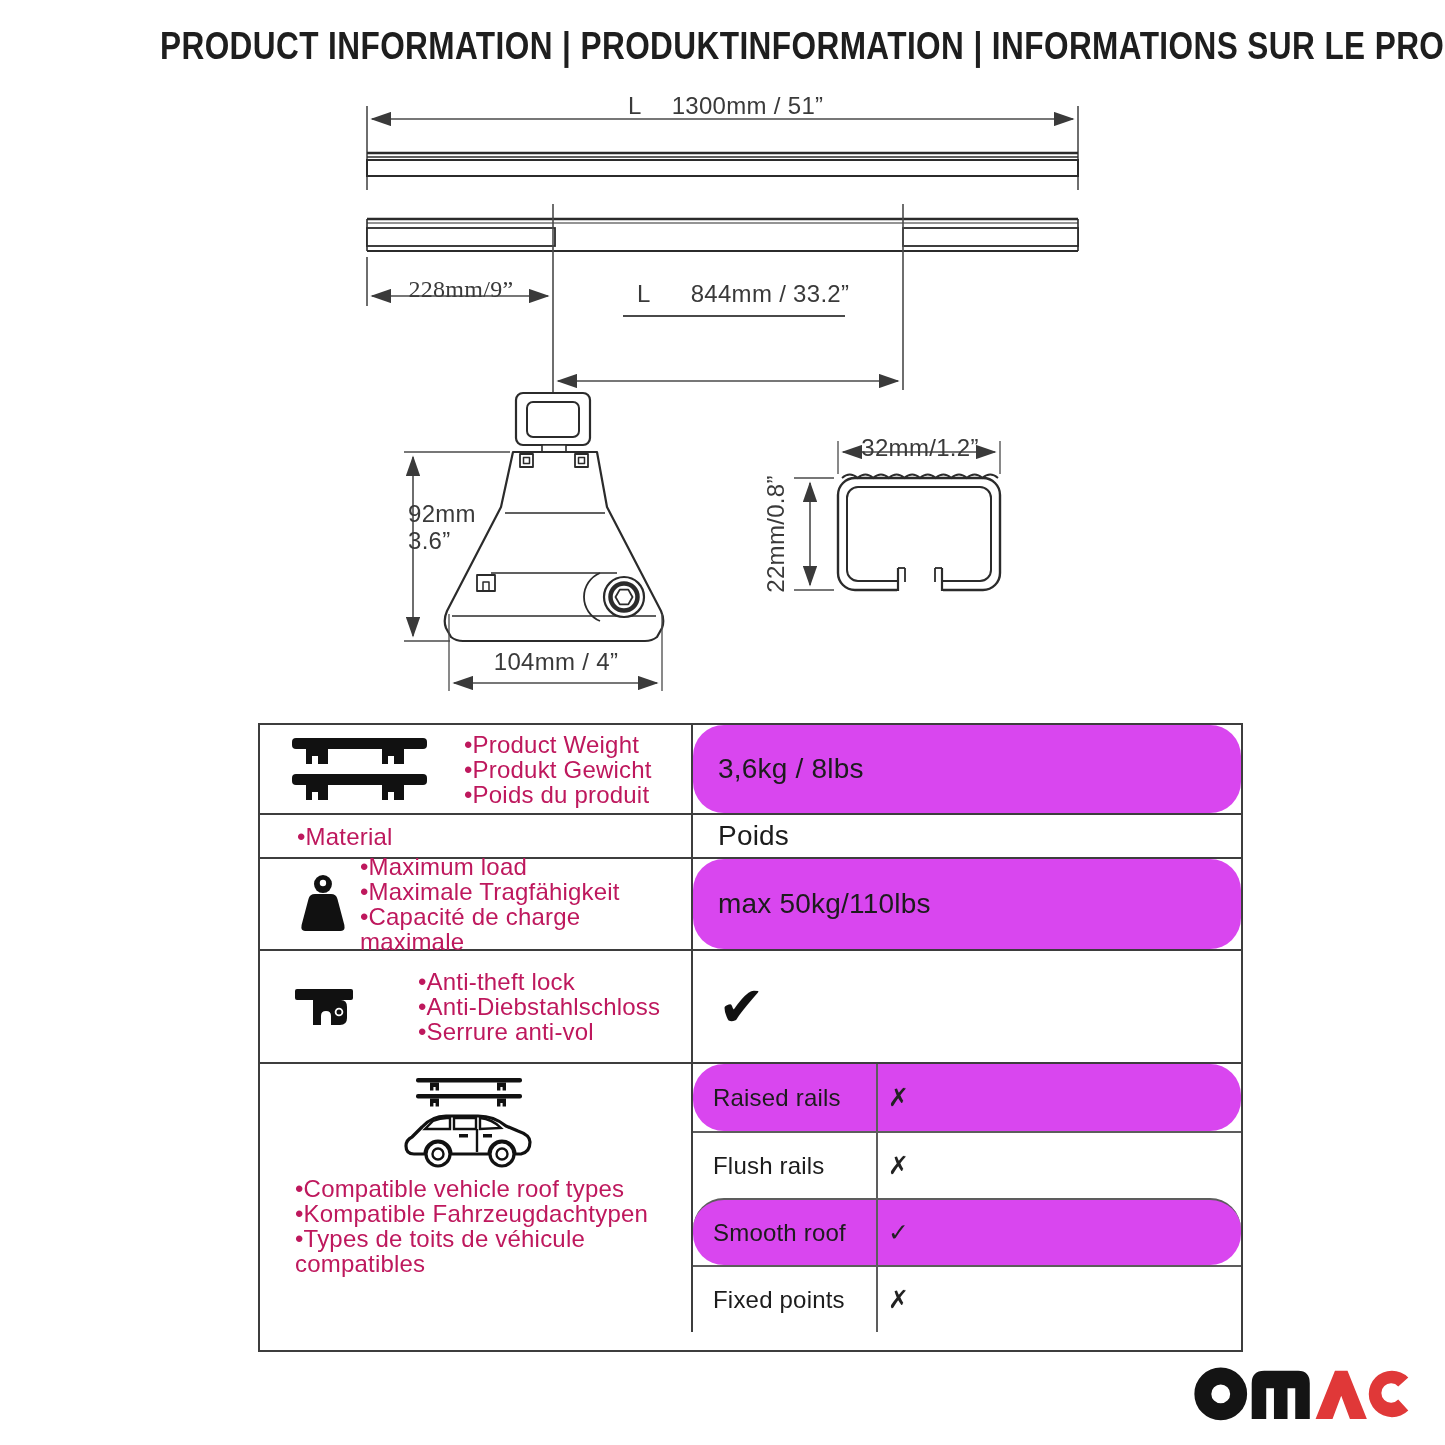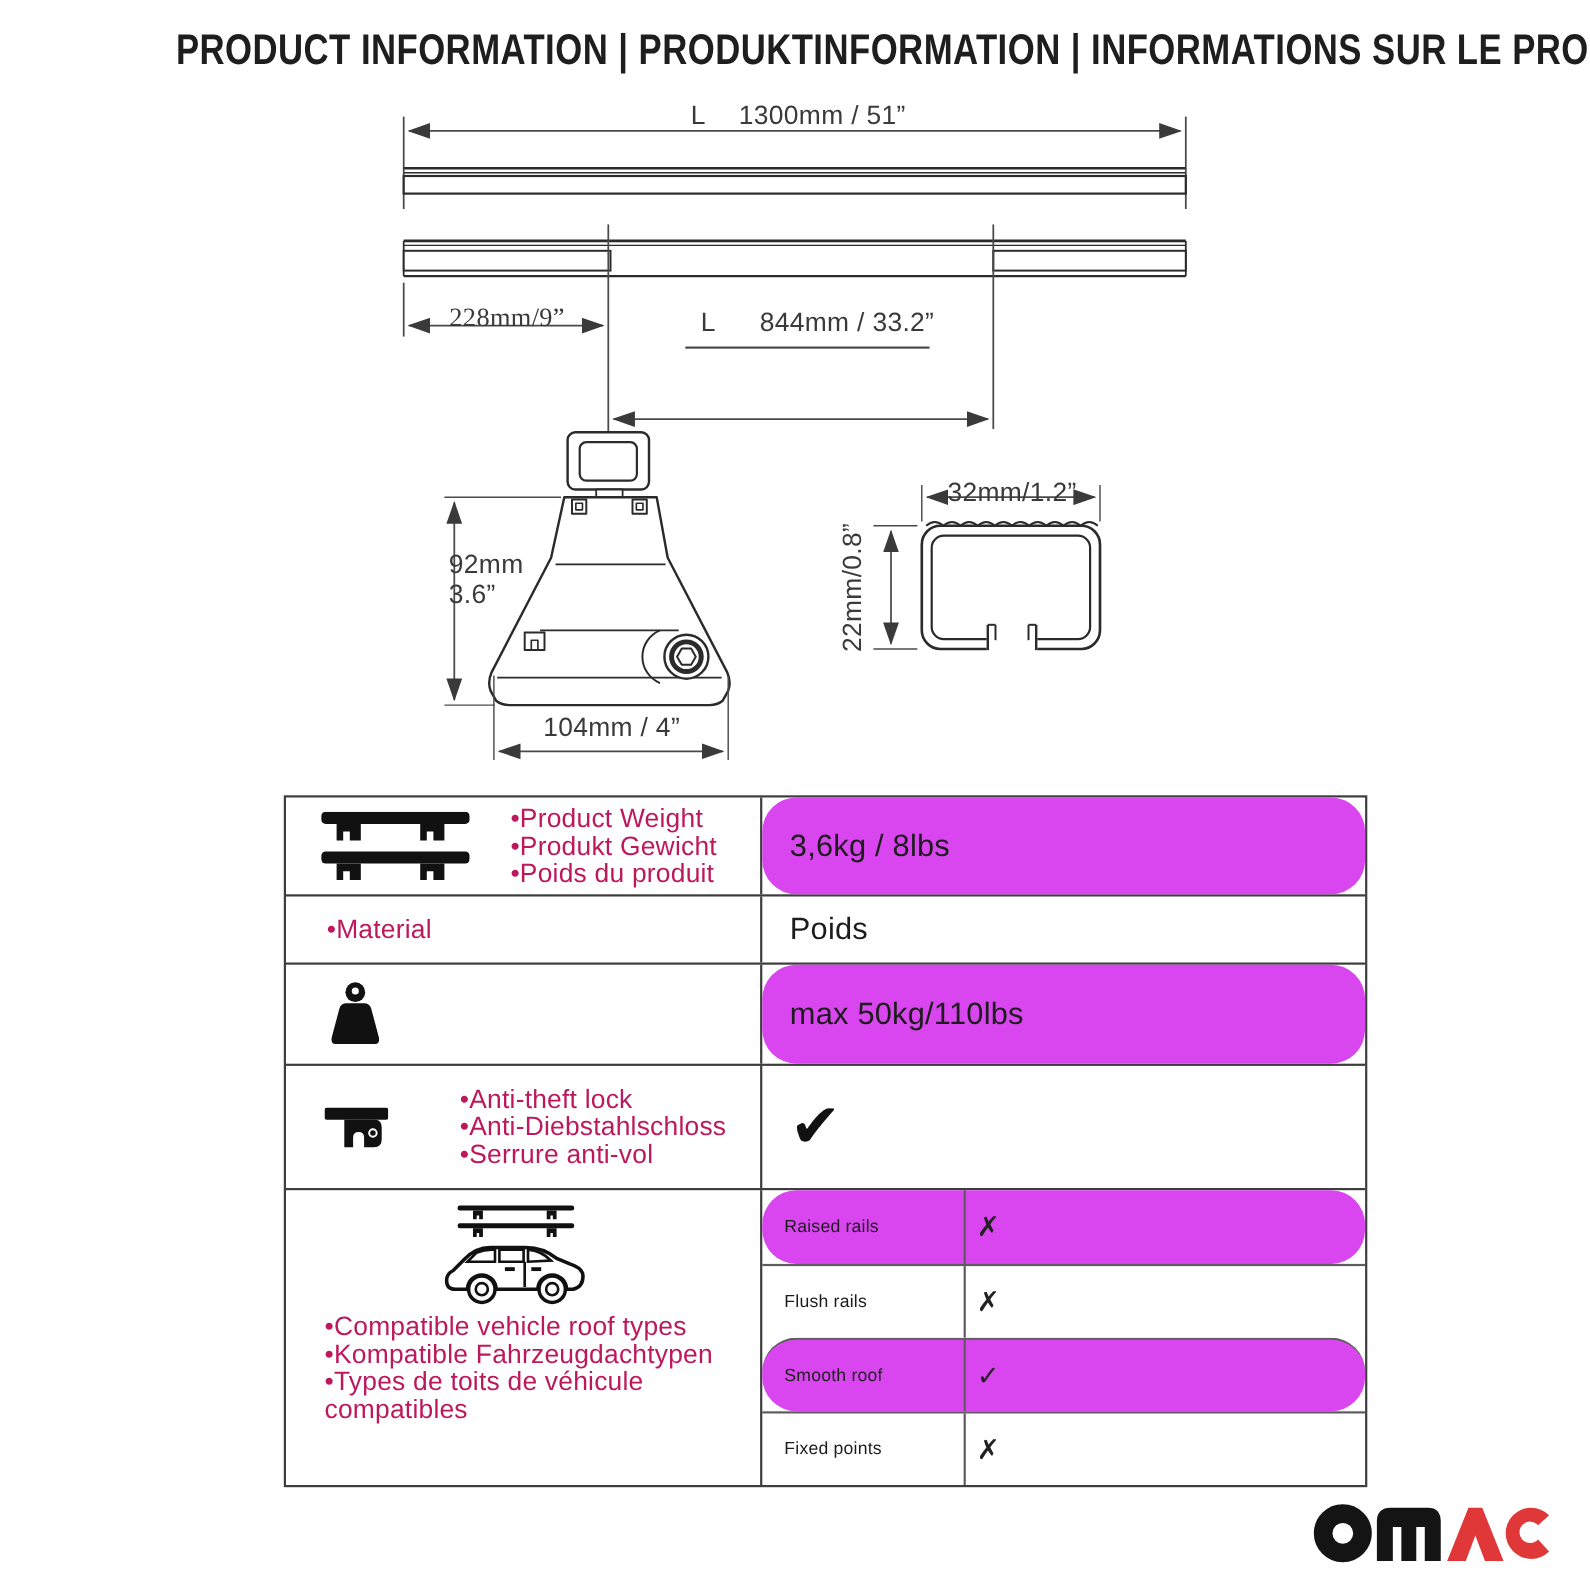--- a/index.html
+++ b/index.html
@@ -22,28 +22,28 @@
   
   .spec{position:absolute;left:258px;top:723px;width:985px;height:629px;border:2px solid #3d3d3d;box-sizing:border-box;background:#fff;}
   .trow{display:flex;box-sizing:border-box;border-top:2px solid #3d3d3d;}
   .trow:first-child{border-top:none;}
   .lcell{width:433px;box-sizing:border-box;border-right:2px solid #3d3d3d;display:flex;align-items:center;}
   .vcell{flex:1;display:flex;align-items:center;box-sizing:border-box;}
   .gray{background:#d946ef;border-radius:31px;}
   .labels{font-size:24px;line-height:25px;letter-spacing:.2px;color:#be185d;}
   .val{font-size:28px;color:#1c1c1c;padding-left:25px;letter-spacing:.2px;}
   .big-check{font-family:"DejaVu Sans",sans-serif;font-size:56px;font-weight:700;padding-left:25px;color:#111;}
-  .r1{height:88px;} .r2{height:62px;} .r3{height:92px;} .r4{height:113px;} .r5{height:270px;}
+  .r1{height:88px;} .r2{height:44px;} .r3{height:92px;} .r4{height:113px;} .r5{height:270px;}
   .r5 .lcell{display:block;}
   .r5-icn{margin:12px 0 4px 140px;}
   .r5 .labels{padding-left:35px;margin-top:2px;}
   .subtable{flex:1;display:flex;flex-direction:column;}
   .srow{display:flex;height:67px;box-sizing:border-box;border-top:2px solid #5d5d5d;}
   .srow:first-child{border-top:none;}
-  .slabel{width:185px;box-sizing:border-box;border-right:2px solid #5d5d5d;display:flex;align-items:center;padding-left:20px;font-size:16px;letter-spacing:.2px;}
+  .slabel{width:185px;box-sizing:border-box;border-right:2px solid #5d5d5d;display:flex;align-items:center;padding-left:20px;font-size:24px;letter-spacing:.2px;}
   .smark{flex:1;display:flex;align-items:center;padding-left:10px;font-family:"DejaVu Sans",sans-serif;font-size:25px;color:#222;}
   .icn{display:block;}
 
   
   .logo{position:absolute;left:1188px;top:1362px;}
 </style>
 </head>
 <body>
 
 <div class="stage">
@@ -194,20 +194,25 @@
       </div>
     </div>
 
     <div class="trow r3">
       <div class="lcell">
         <svg class="icn" style="margin-left:37px;" width="52" height="60" viewBox="0 0 52 60">
           <circle cx="26" cy="10" r="9" fill="#111"></circle>
           <circle cx="26" cy="9" r="3.2" fill="#fff"></circle>
           <path d="M8,57 Q3.5,57 4.6,51 L11.5,25 Q12.8,20 18,20 H34 Q39.2,20 40.5,25 L47.4,51 Q48.5,57 44,57 Z" fill="#111"></path>
         </svg>
+        <div class="labels" style="margin-left:11px;">
+          <div>•Maximum load</div>
+          <div>•Maximale Tragfähigkeit</div>
+          <div>•Capacité de charge maximale</div>
+        </div>
       </div>
       <div class="vcell gray">
         <span class="val">max 50kg/110lbs</span>
       </div>
     </div>
 
     <div class="trow r4">
       <div class="lcell">
         <svg class="icn" style="margin-left:35px;" width="58" height="48" viewBox="0 0 58 48">
           <rect x="0" y="6" width="58" height="11" rx="2" fill="#111"></rect>

